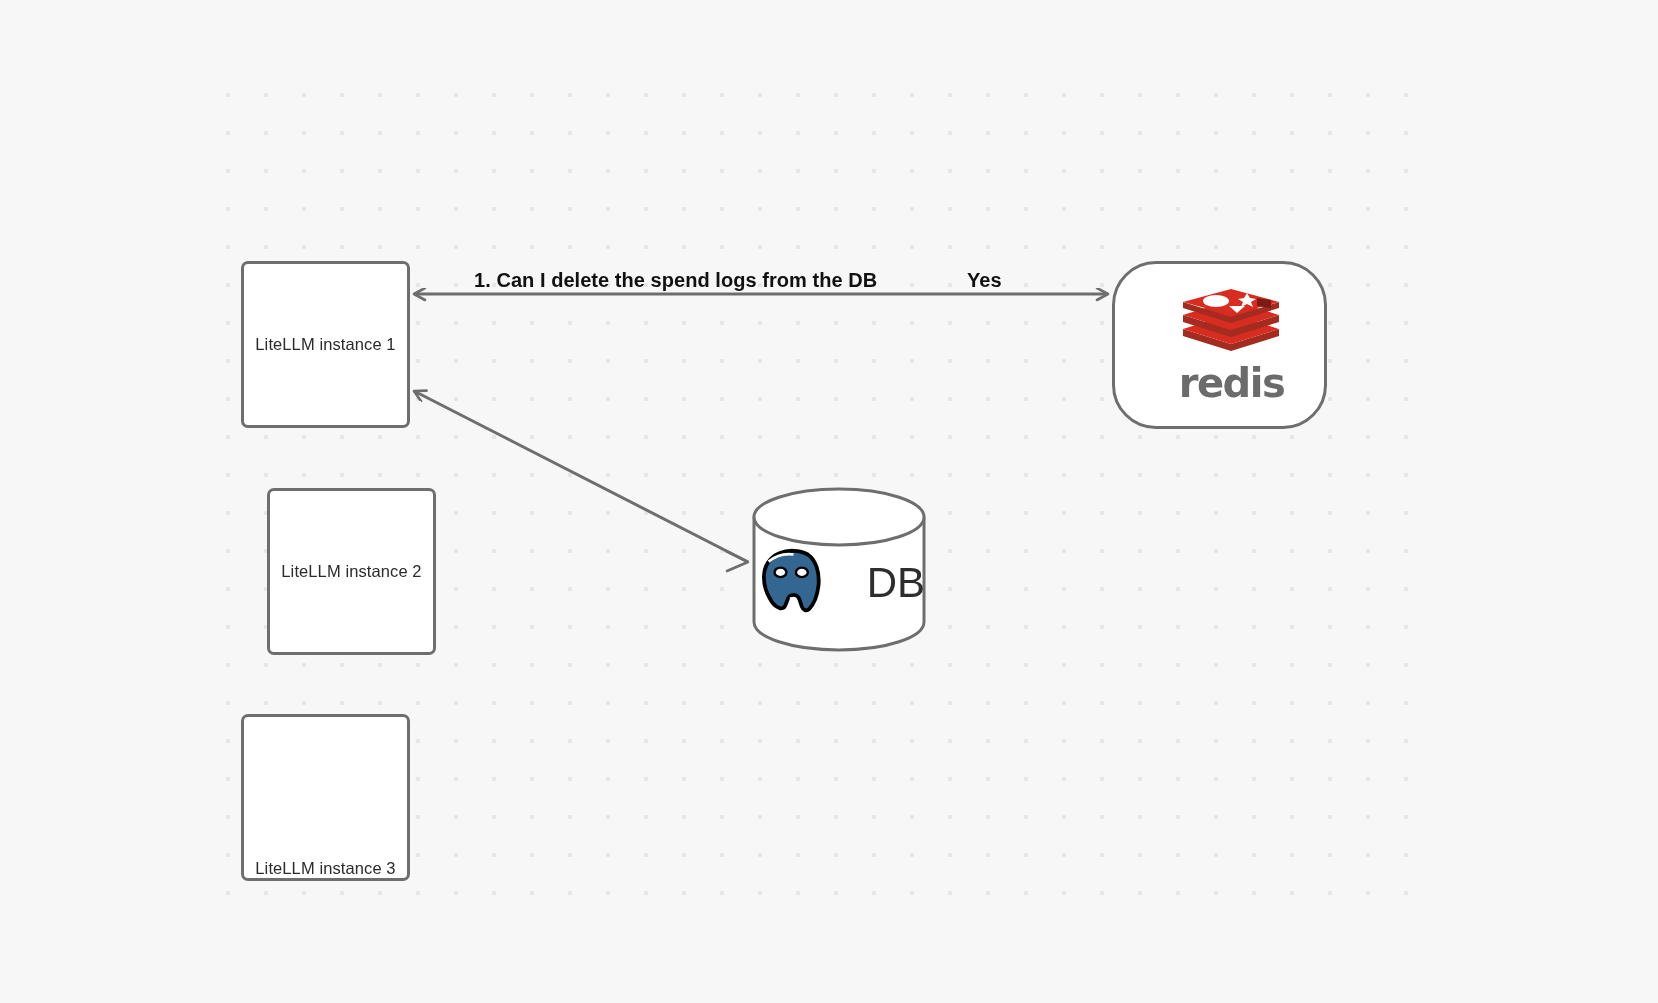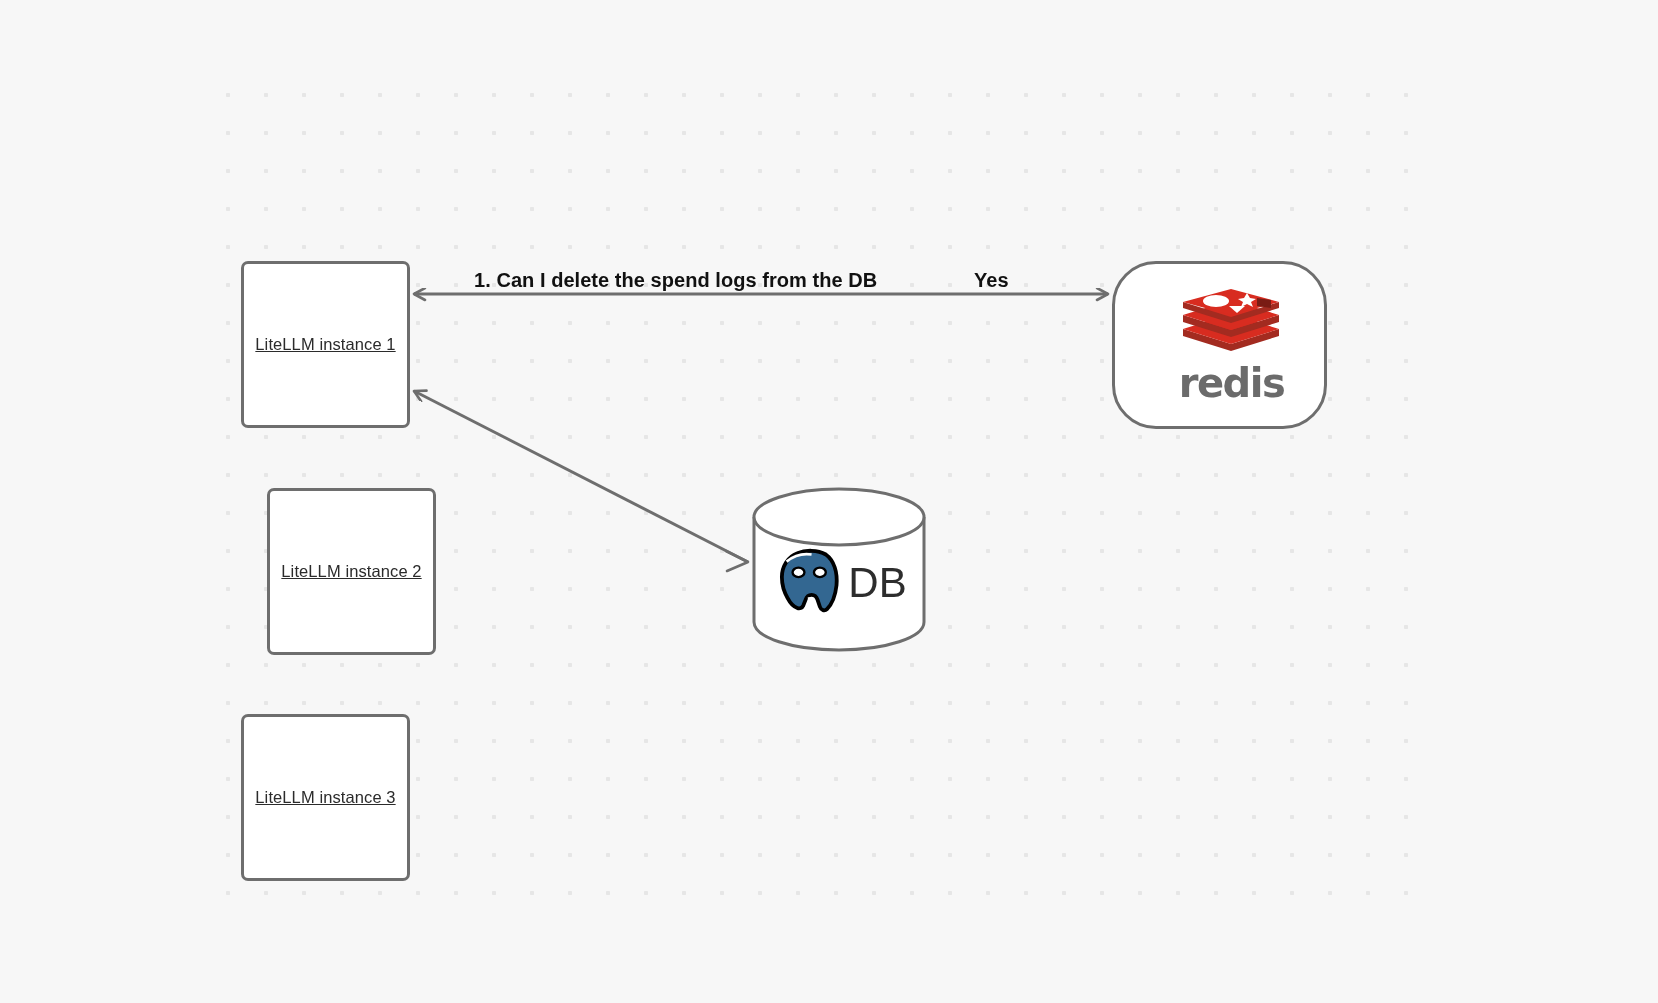--- a/index.html
+++ b/index.html
@@ -44,26 +44,25 @@
     display: flex;
     align-items: center;
     justify-content: center;
   }
   .node-box .node-label {
     font-size: 16.5px;
     color: #2b2b2b;
     font-family: "Liberation Sans", sans-serif;
     letter-spacing: 0.1px;
     white-space: nowrap;
-    text-decoration: underline;
   }
 
   #node-instance-1 { left: 241px; top: 261px; width: 169px; height: 167px; }
   #node-instance-2 { left: 241px; top: 488px; width: 169px; height: 167px; margin-left: 26px; }
-  #node-instance-3 { left: 241px; top: 714px; width: 169px; height: 167px; }
+  #node-instance-3 { left: 241px; top: 714px; width: 169px; height: 167px; align-items: flex-end; }
 
   
   #node-redis {
     position: absolute;
     left: 1112px;
     top: 261px;
     width: 215px;
     height: 168px;
     background: #ffffff;
     border: 3px solid #6e6e6e;
@@ -99,21 +98,21 @@
     top: 488px;
     width: 173px;
     height: 163px;
   }
   #node-db .db-inner {
     position: absolute;
     left: 0; top: 0;
     width: 100%; height: 100%;
     display: flex;
     align-items: center;
-    justify-content: center;
+    justify-content: space-between;
     gap: 2px;
     padding-top: 26px;
     box-sizing: border-box;
   }
   .db-text {
     font-family: "Liberation Sans", sans-serif;
     font-size: 42px;
     font-weight: 400;
     color: #2d2d2d;
     line-height: 1;
@@ -122,21 +121,21 @@
   .edge-label {
     position: absolute;
     font-family: "Liberation Sans", sans-serif;
     font-weight: bold;
     font-size: 20px;
     color: #111111;
     white-space: nowrap;
     letter-spacing: 0.05px;
   }
   #label-step1 { left: 474px; top: 269px; }
-  #label-yes   { left: 967px; top: 269px; margin-left: 7px; }
+  #label-yes   { left: 967px; top: 269px; }
   #label-step2 { left: 553px; top: 435px; }
 
   svg.overlay {
     position: absolute;
     left: 0; top: 0;
     width: 1658px; height: 1003px;
     pointer-events: none;
   }
 </style>
 </head>

